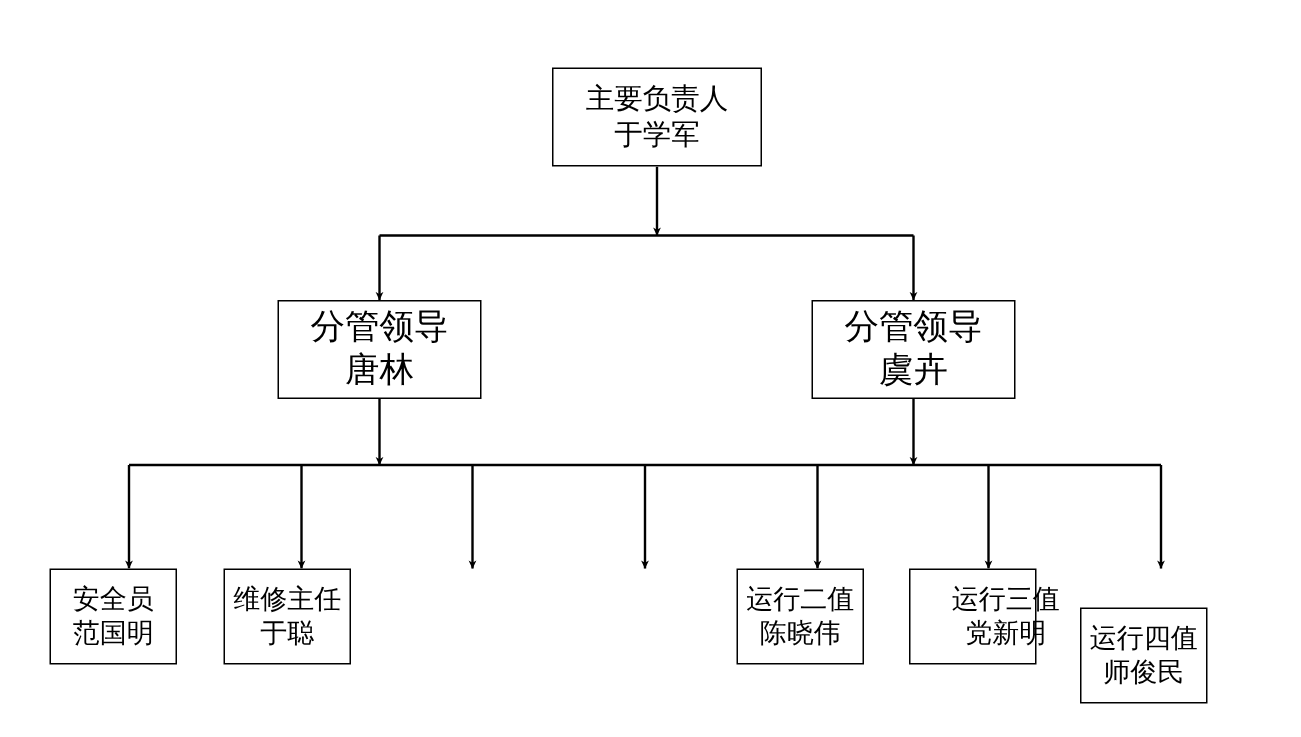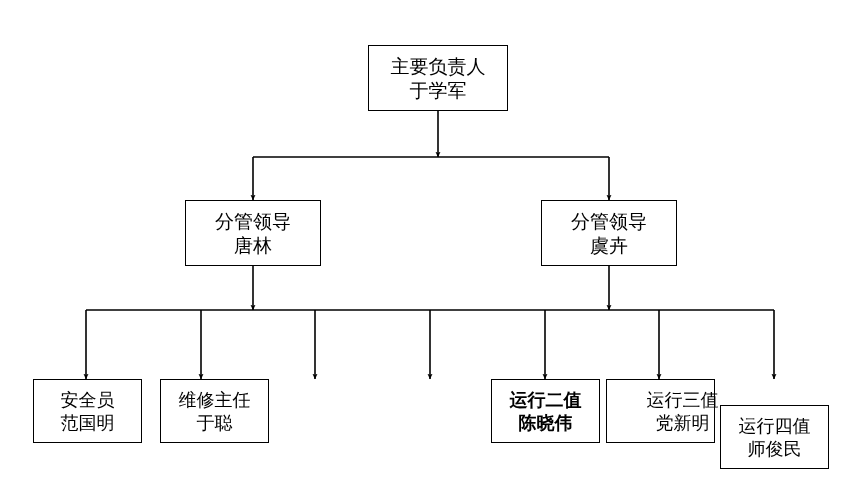--- a/index.html
+++ b/index.html
@@ -35,29 +35,29 @@
     line-height: 1.28;
     color: #000000;
     z-index: 2;
   }
   .node-line {
     display: block;
     white-space: nowrap;
     text-align: center;
   }
   .node-box.level-0 { left: 368px; top: 45px;  width: 140px; height: 66px; font-size: 19px; }
-  .node-box.level-1 { top: 200px; width: 136px; height: 66px; font-size: 19px; }
+  .node-box.level-1 { top: 200px; width: 136px; height: 66px; font-size: 23px; }
   .node-box.level-1.pos-a { left: 185px; }
   .node-box.level-1.pos-b { left: 541px; }
-  .node-box.level-2 { top: 379px; width: 109px; height: 64px; font-size: 18px; }
+  .node-box.level-2 { top: 379px; width: 85px; height: 64px; font-size: 18px; }
   .node-box.level-2.c0 { left: 33px; }
-  .node-box.level-2.c1 { left: 160px; }
+  .node-box.level-2.c1 { left: 149px; }
   .node-box.level-2.c2 { left: 262px; }
   .node-box.level-2.c3 { left: 377px; }
-  .node-box.level-2.c4 { left: 491px; font-weight: bold; }
+  .node-box.level-2.c4 { left: 491px; }
   .node-box.level-2.c5 { left: 606px; padding-left: 44px; }
   .node-box.level-2.c6 { left: 720px; margin-top: 26px; }
 </style>
 </head>
 <body>
 
 <div id="chart-canvas">
 
   <svg id="connector-layer" viewBox="0 0 867 491">
     <defs>

